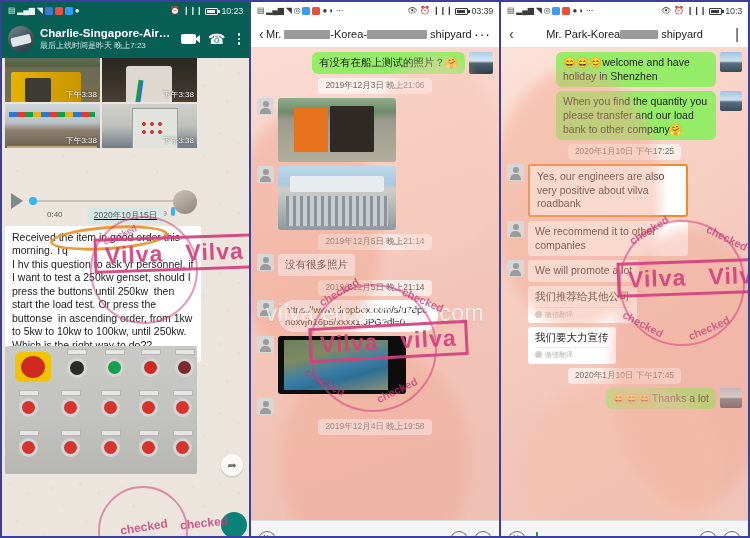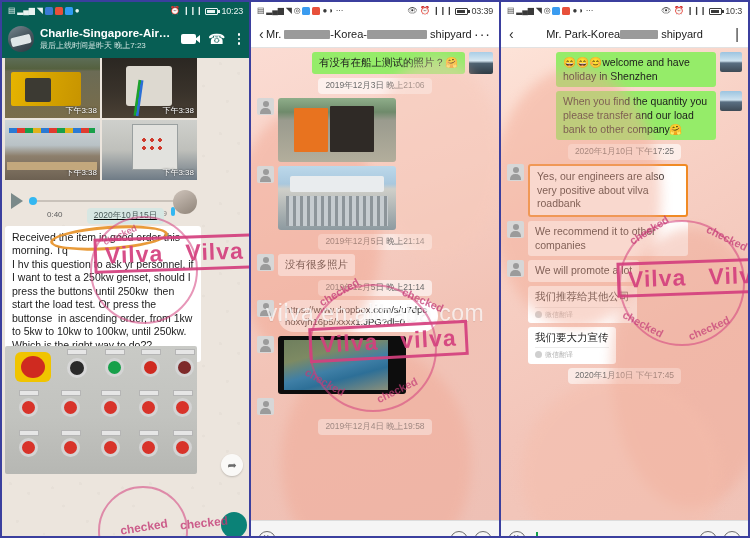--- a/index.html
+++ b/index.html
@@ -78,21 +78,21 @@
       radial-gradient(circle at 12% 8%, rgba(0,0,0,.045) 0 1.4px, transparent 1.6px),
       radial-gradient(circle at 38% 22%, rgba(0,0,0,.04) 0 1.4px, transparent 1.6px),
       radial-gradient(circle at 72% 14%, rgba(0,0,0,.04) 0 1.4px, transparent 1.6px),
       radial-gradient(circle at 88% 40%, rgba(0,0,0,.04) 0 1.4px, transparent 1.6px),
       radial-gradient(circle at 22% 62%, rgba(0,0,0,.04) 0 1.4px, transparent 1.6px),
       radial-gradient(circle at 60% 80%, rgba(0,0,0,.04) 0 1.4px, transparent 1.6px);
     background-size:70px 70px;}
 
   
   .imgrid{position:absolute;left:3px;top:0;width:192px;display:flex;flex-wrap:wrap;gap:2px;}
-  .ph{position:relative;width:95px;height:60px;overflow:hidden;}
+  .ph{position:relative;width:95px;height:44px;overflow:hidden;}
   .ph .ts{position:absolute;right:3px;bottom:2px;color:#fff;font-size:8px;
     text-shadow:0 0 2px rgba(0,0,0,.85);}
   .ph1{background:
       linear-gradient(180deg,#5d6d57 0%,#55613f 18%,#6b6b55 22%,#7a6d4a 100%);}
   .ph1::before{content:"";position:absolute;left:6px;top:14px;width:70px;height:34px;
     background:linear-gradient(100deg,#e7b400 0%,#d9a600 40%,#c79400 100%);border-radius:2px;}
   .ph1::after{content:"";position:absolute;left:20px;top:20px;width:26px;height:24px;
     background:#3c3a33;border-radius:2px;}
   .ph2{background:linear-gradient(180deg,#2b2722 0%,#3a332b 60%,#4a4034 100%);}
   .ph2::before{content:"";position:absolute;left:24px;top:8px;width:46px;height:40px;
@@ -157,21 +157,21 @@
     background:#0b8277;}
 
   
   .row{display:flex;align-items:flex-start;gap:4px;margin:4px 6px;}
   .row.right{justify-content:flex-end;}
   .av{width:17px;height:17px;border-radius:2px;background:#d7d7d7;flex:0 0 17px;position:relative;}
   .av::before{content:"";position:absolute;left:5.5px;top:3px;width:6px;height:6px;border-radius:50%;background:#9b9b9b;}
   .av::after{content:"";position:absolute;left:3px;top:10px;width:11px;height:6px;border-radius:5px 5px 0 0;background:#9b9b9b;}
   .bub{max-width:160px;border-radius:3px;padding:4px 7px;font-size:10.5px;line-height:1.3;color:#1b1b1b;}
   .bub.in{background:#fff;}
-  .bub.out{background:#95ec69;}
+  .bub.out{background:#95ec69;border-radius:6px;}
   .bub.hl{border:2px solid #f08a24;}
   .trans{display:flex;align-items:center;gap:3px;margin-top:3px;padding-top:2px;
     border-top:1px solid #ececec;font-size:7px;color:#b6b6b6;}
   .trans .tic{width:7px;height:7px;border-radius:50%;background:#cfcfcf;flex:0 0 7px;}
   .thumb-out{width:22px;height:20px;border-radius:2px;flex:0 0 22px;
     background:linear-gradient(180deg,#9cc4e0 0%,#cfe3ef 45%,#5a6f82 55%,#3e4a55 100%);}
 
   
   .pbub{width:118px;height:64px;border-radius:3px;overflow:hidden;position:relative;}
   .pb1{background:linear-gradient(180deg,#8fae8a 0%,#6f8a6b 22%,#9a9b8e 35%,#b3ae9c 100%);}
@@ -514,20 +514,24 @@
         <div class="av" style="visibility:hidden"></div>
         <div class="bub in">
           <span>我们要大力宣传</span>
           <span class="trans">
             <span class="tic"></span>
             <span>微信翻译</span>
           </span>
         </div>
       </div>
       <div class="datepill">2020年1月10日 下午17:45</div>
+      <div class="row right">
+        <div class="bub out">😄😄😄Thanks a lot</div>
+        <div class="thumb-out"></div>
+      </div>
 
       <div class="stampbox" style="left:118px;top:172px;">
         <div class="checked-ring" style="width:126px;height:126px;"></div>
       </div>
       <div class="stampbox" style="left:126px;top:176px;color:#c43b76;font-size:11px;font-weight:bold;transform:rotate(-32deg);opacity:.75;">checked</div>
       <div class="stampbox" style="left:204px;top:184px;color:#c43b76;font-size:11px;font-weight:bold;transform:rotate(26deg);opacity:.75;">checked</div>
       <div class="stampbox" style="left:120px;top:270px;color:#c43b76;font-size:11px;font-weight:bold;transform:rotate(28deg);opacity:.7;">checked</div>
       <div class="stampbox" style="left:186px;top:274px;color:#c43b76;font-size:11px;font-weight:bold;transform:rotate(-24deg);opacity:.7;">checked</div>
       <div class="stampbox" style="left:116px;top:212px;transform:rotate(-2deg);">
         <div class="vilva-rect">

